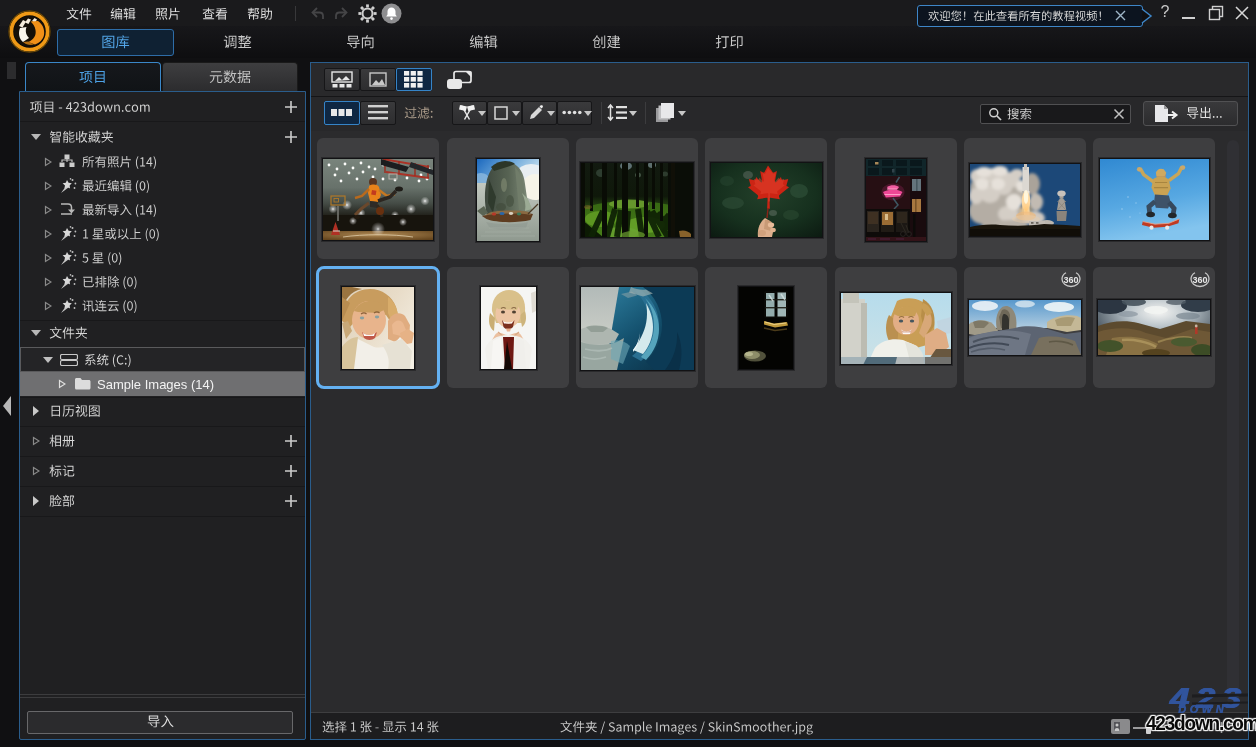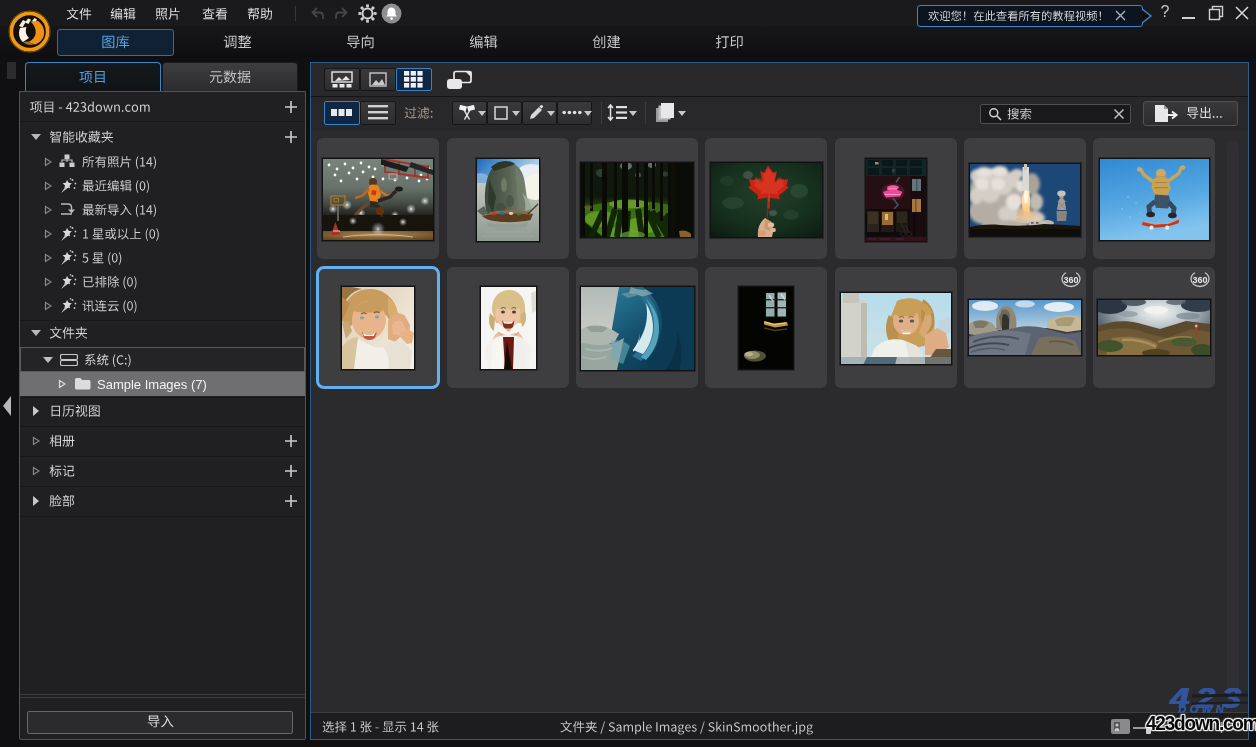--- a/index.html
+++ b/index.html
@@ -263,21 +263,21 @@
 <div style="position:absolute;left:84.0px;top:350.9px;line-height:0"><svg width="48" height="18" viewBox="0 -13.2 48 17.5" style="overflow:visible">
         <path fill="#d5d5d5" d="M3.6 -2.8C2.9 -1.9 1.9 -1 0.9 -0.4C1.1 -0.2 1.5 0.1 1.7 0.2C2.7 -0.4 3.8 -1.5 4.5 -2.5ZM8 -2.4C9 -1.6 10.3 -0.4 10.9 0.3L11.7 -0.3C11 -1 9.7 -2.1 8.7 -2.9ZM8.3 -5.6C8.6 -5.2 9 -4.9 9.3 -4.5L3.8 -4.2C5.7 -5.1 7.6 -6.2 9.5 -7.7L8.7 -8.2C8.1 -7.7 7.4 -7.2 6.8 -6.8L3.7 -6.6C4.6 -7.3 5.5 -8.1 6.3 -9C8 -9.1 9.5 -9.3 10.7 -9.6L10 -10.4C8 -9.9 4.4 -9.6 1.3 -9.4C1.4 -9.2 1.6 -8.8 1.6 -8.6C2.7 -8.7 3.9 -8.7 5 -8.8C4.2 -8 3.3 -7.2 3 -7C2.6 -6.7 2.3 -6.6 2 -6.5C2.1 -6.3 2.3 -5.9 2.3 -5.7C2.6 -5.8 2.9 -5.8 5.5 -6C4.4 -5.3 3.5 -4.8 3.1 -4.6C2.3 -4.2 1.7 -4 1.3 -3.9C1.4 -3.7 1.6 -3.2 1.6 -3.1C2 -3.2 2.5 -3.3 5.9 -3.5V-0.2C5.9 -0.1 5.9 -0.1 5.6 -0.1C5.4 0 4.8 0 4 -0.1C4.2 0.2 4.3 0.6 4.4 0.9C5.3 0.9 5.9 0.9 6.3 0.7C6.7 0.6 6.8 0.3 6.8 -0.2V-3.6L10 -3.8C10.3 -3.4 10.6 -3 10.8 -2.7L11.6 -3.2C11.1 -3.9 10 -5.1 9 -5.9Z M21.2 -4.4V-0.5C21.2 0.5 21.4 0.8 22.3 0.8C22.5 0.8 23.2 0.8 23.4 0.8C24.2 0.8 24.4 0.3 24.5 -1.4C24.2 -1.5 23.9 -1.6 23.7 -1.8C23.6 -0.3 23.6 -0.1 23.3 -0.1C23.2 -0.1 22.6 -0.1 22.5 -0.1C22.2 -0.1 22.1 -0.1 22.1 -0.5V-4.4ZM18.9 -4.4C18.8 -1.9 18.5 -0.6 16.5 0.2C16.7 0.4 16.9 0.7 17.1 1C19.3 0 19.7 -1.6 19.8 -4.4ZM13 -0.7 13.2 0.3C14.4 -0.1 15.8 -0.6 17.2 -1L17.1 -1.8C15.6 -1.4 14 -0.9 13 -0.7ZM19.9 -10.3C20.2 -9.8 20.5 -9.1 20.6 -8.7H17.6V-7.8H19.8C19.3 -7.1 18.4 -5.9 18.1 -5.6C17.9 -5.4 17.6 -5.3 17.3 -5.3C17.4 -5.1 17.6 -4.6 17.6 -4.4C18 -4.5 18.5 -4.6 23.1 -5C23.3 -4.7 23.5 -4.3 23.6 -4.1L24.4 -4.5C24 -5.2 23.2 -6.4 22.5 -7.3L21.8 -6.9C22 -6.6 22.3 -6.1 22.6 -5.7L19.1 -5.4C19.7 -6.1 20.4 -7.1 21 -7.8H24.4V-8.7H20.8L21.6 -8.9C21.4 -9.3 21.1 -10 20.8 -10.5ZM13.2 -5.3C13.4 -5.4 13.7 -5.4 15.2 -5.7C14.7 -4.9 14.2 -4.2 14 -4C13.6 -3.6 13.3 -3.2 13 -3.2C13.1 -2.9 13.3 -2.5 13.3 -2.3C13.6 -2.4 14 -2.6 17.1 -3.2C17.1 -3.5 17.1 -3.8 17.1 -4.1L14.7 -3.6C15.7 -4.7 16.6 -6.1 17.4 -7.4L16.6 -7.9C16.3 -7.4 16.1 -7 15.8 -6.5L14.2 -6.4C15 -7.4 15.8 -8.8 16.4 -10.1L15.4 -10.6C14.9 -9 13.9 -7.4 13.7 -7C13.4 -6.6 13.1 -6.3 12.9 -6.2C13 -6 13.2 -5.5 13.2 -5.3Z M30.8 2.5 31.5 2.1C30.4 0.4 29.9 -1.8 29.9 -3.9C29.9 -6 30.4 -8.1 31.5 -9.9L30.8 -10.2C29.6 -8.3 28.9 -6.3 28.9 -3.9C28.9 -1.4 29.6 0.6 30.8 2.5Z M36.7 0.2C37.9 0.2 38.8 -0.3 39.5 -1.2L38.9 -1.9C38.3 -1.2 37.7 -0.9 36.8 -0.9C35 -0.9 33.9 -2.3 33.9 -4.6C33.9 -6.9 35.1 -8.3 36.8 -8.3C37.6 -8.3 38.2 -8 38.7 -7.5L39.3 -8.2C38.8 -8.8 37.9 -9.3 36.8 -9.3C34.5 -9.3 32.8 -7.5 32.8 -4.6C32.8 -1.6 34.4 0.2 36.7 0.2Z M41.7 -4.9C42.2 -4.9 42.6 -5.2 42.6 -5.8C42.6 -6.3 42.2 -6.6 41.7 -6.6C41.3 -6.6 40.9 -6.3 40.9 -5.8C40.9 -5.2 41.3 -4.9 41.7 -4.9ZM41.7 0.2C42.2 0.2 42.6 -0.2 42.6 -0.7C42.6 -1.2 42.2 -1.6 41.7 -1.6C41.3 -1.6 40.9 -1.2 40.9 -0.7C40.9 -0.2 41.3 0.2 41.7 0.2Z M44.7 2.5C45.9 0.6 46.6 -1.4 46.6 -3.9C46.6 -6.3 45.9 -8.3 44.7 -10.2L44 -9.9C45.1 -8.1 45.6 -6 45.6 -3.9C45.6 -1.8 45.1 0.4 44 2.1Z"></path>
       </svg></div>
 <div class="abs" style="left:20px;top:372px;width:285px;height:24px;background:#6f6f71"></div>
 <svg class="abs" style="left:58px;top:379px" width="8" height="10">
       <path d="M1.5 1.5l5.5 3.5-5.5 3.5z" fill="none" stroke="#e0e0e0" stroke-width="1.2"></path>
     </svg>
 <svg class="abs" style="left:74px;top:377px" width="17" height="13" viewBox="0 0 17 13">
 <path d="M1 2.5C1 1.7 1.7 1 2.5 1h4l1.5 2h7c.8 0 1.5.7 1.5 1.5V11c0 .8-.7 1.5-1.5 1.5h-13C1.7 12.5 1 11.8 1 11z" fill="#dcdcdc"></path>
     </svg>
-<div class="abs" style="left:97px;top:377px;width:180px;height:16px;color:#f2f2f2;font-size:13px;font-family:'Liberation Sans'">Sample Images (7)</div>
+<div class="abs" style="left:97px;top:377px;width:180px;height:16px;color:#f2f2f2;font-size:13px;font-family:'Liberation Sans'">Sample Images (14)</div>
 <div class="abs" style="left:20px;top:397px;width:285px;height:1px;background:#18181a"></div>
 <svg class="abs" style="left:32px;top:406px" width="8" height="10">
       <path d="M1 0l6 5-6 5z" fill="#c8c8c8"></path>
     </svg>
 <div style="position:absolute;left:49.0px;top:401.5px;line-height:0"><svg width="52" height="18" viewBox="0 -13.8 52 18.2" style="overflow:visible">
         <path fill="#d8d8d8" d="M3.3 -4.6H9.8V-0.9H3.3ZM3.3 -5.5V-9.1H9.8V-5.5ZM2.3 -10V0.9H3.3V0.1H9.8V0.8H10.8V-10Z M14.5 -10.3V-6.1C14.5 -4.2 14.4 -1.5 13.5 0.5C13.7 0.6 14.1 0.8 14.3 1C15.3 -1 15.5 -4 15.5 -6.1V-9.4H25.3V-10.3ZM19.4 -8.7C19.4 -7.9 19.4 -7.2 19.3 -6.5H16.3V-5.6H19.3C19 -3 18.3 -1 15.8 0.3C16 0.4 16.3 0.8 16.4 1C19.1 -0.4 20 -2.7 20.3 -5.6H23.6C23.5 -2 23.2 -0.6 22.9 -0.3C22.7 -0.1 22.6 -0.1 22.3 -0.1C22 -0.1 21.2 -0.1 20.4 -0.2C20.6 0.1 20.7 0.5 20.7 0.8C21.5 0.8 22.3 0.9 22.7 0.8C23.2 0.8 23.4 0.7 23.7 0.4C24.2 -0.2 24.4 -1.8 24.6 -6.1C24.6 -6.2 24.6 -6.5 24.6 -6.5H20.3C20.4 -7.2 20.4 -7.9 20.4 -8.7Z M31.9 -10.3V-3.4H32.8V-9.4H36.8V-3.4H37.8V-10.3ZM28 -10.5C28.5 -9.9 29 -9.2 29.2 -8.7L30 -9.3C29.8 -9.7 29.2 -10.4 28.7 -10.9ZM34.3 -8.4V-5.9C34.3 -3.9 33.9 -1.4 30.6 0.3C30.8 0.5 31.1 0.8 31.2 1.1C33.2 0 34.2 -1.4 34.7 -2.8V-0.3C34.7 0.6 35.1 0.8 36 0.8H37.1C38.3 0.8 38.4 0.3 38.5 -1.7C38.3 -1.8 38 -1.9 37.7 -2.1C37.7 -0.2 37.6 0.1 37.2 0.1H36.1C35.7 0.1 35.6 0 35.6 -0.4V-3.6H35C35.2 -4.4 35.2 -5.2 35.2 -5.9V-8.4ZM26.8 -8.7V-7.8H30C29.2 -6.1 27.8 -4.5 26.5 -3.6C26.6 -3.4 26.9 -2.9 27 -2.7C27.5 -3 28 -3.5 28.5 -4V1H29.4V-4.6C29.8 -4 30.4 -3.2 30.7 -2.8L31.3 -3.6C31 -3.9 30.1 -5 29.6 -5.5C30.3 -6.4 30.8 -7.4 31.2 -8.4L30.6 -8.7L30.5 -8.7Z M43.9 -3.6C44.9 -3.4 46.2 -3 47 -2.6L47.4 -3.2C46.6 -3.6 45.3 -4 44.3 -4.2ZM42.6 -2C44.4 -1.8 46.6 -1.2 47.9 -0.8L48.3 -1.5C47 -1.9 44.8 -2.4 43 -2.6ZM40.1 -10.3V1H41V0.5H49.9V1H50.9V-10.3ZM41 -0.4V-9.5H49.9V-0.4ZM44.4 -9.2C43.7 -8.1 42.6 -7.1 41.5 -6.5C41.7 -6.3 42 -6 42.2 -5.9C42.6 -6.1 43 -6.4 43.4 -6.8C43.8 -6.4 44.3 -6 44.8 -5.6C43.7 -5.1 42.4 -4.7 41.3 -4.5C41.4 -4.3 41.6 -3.9 41.7 -3.7C43 -4 44.4 -4.5 45.6 -5.1C46.7 -4.6 47.9 -4.1 49.2 -3.8C49.3 -4.1 49.5 -4.4 49.7 -4.6C48.6 -4.8 47.4 -5.1 46.4 -5.6C47.4 -6.3 48.2 -7 48.7 -7.9L48.2 -8.2L48 -8.2H44.7C44.9 -8.4 45 -8.7 45.2 -8.9ZM43.9 -7.3 44 -7.4H47.4C46.9 -6.9 46.3 -6.4 45.6 -6C44.9 -6.4 44.3 -6.9 43.9 -7.3Z"></path>
       </svg></div>
 <div class="abs" style="left:20px;top:426px;width:285px;height:1px;background:#18181a"></div>
 <svg class="abs" style="left:32px;top:436px" width="8" height="10">
       <path d="M1.5 1.5l5.5 3.5-5.5 3.5z" fill="none" stroke="#8a8a8a" stroke-width="1.2"></path>

